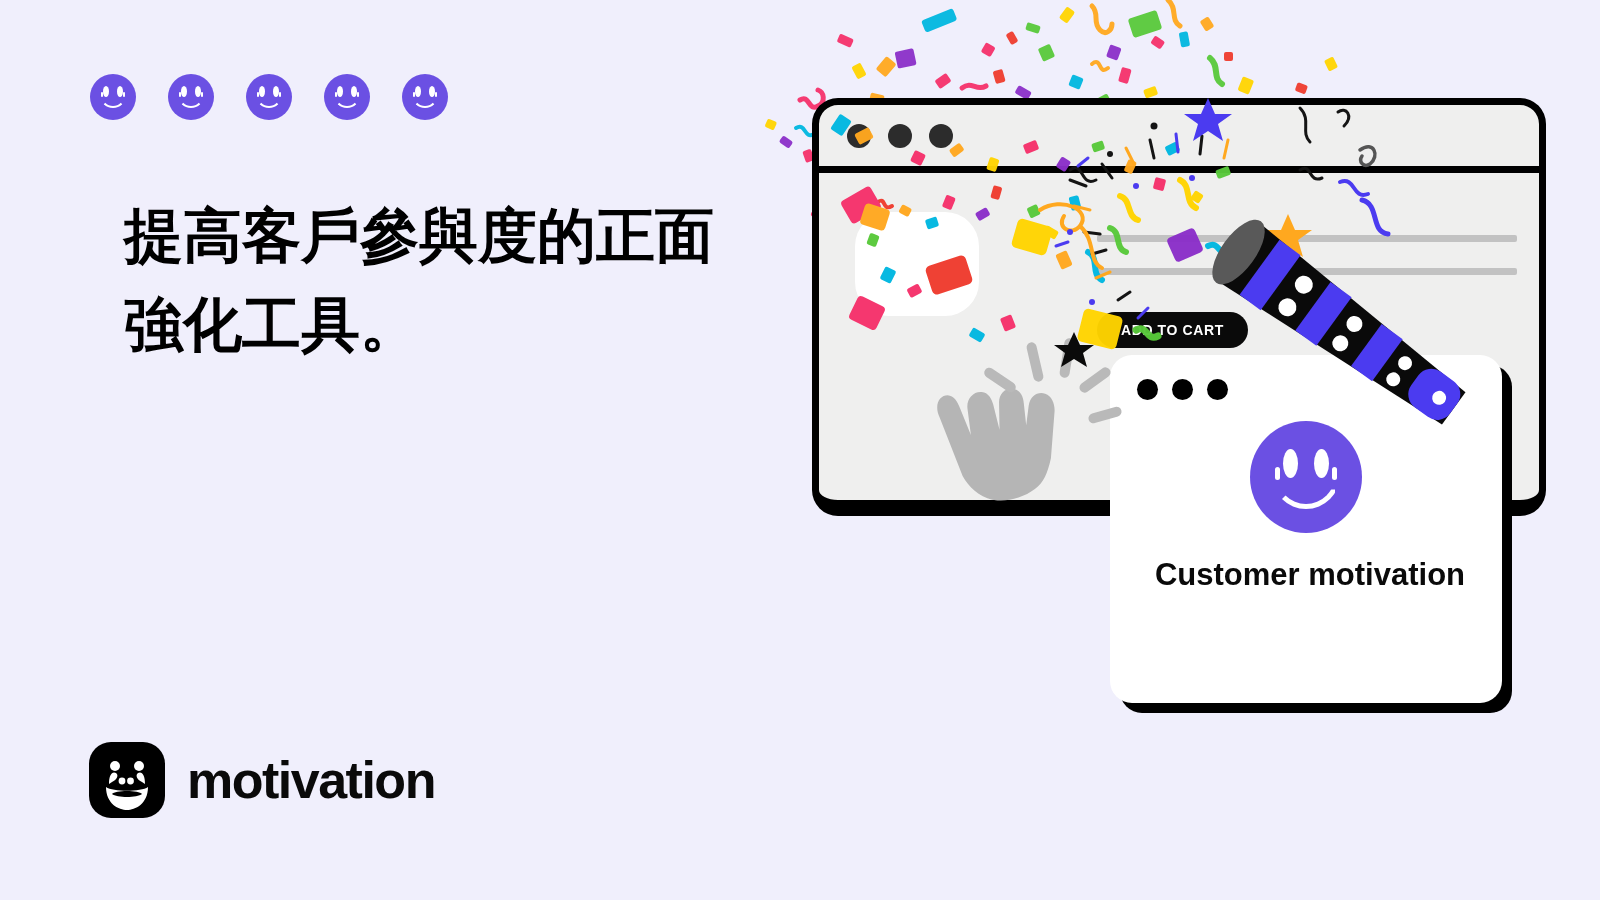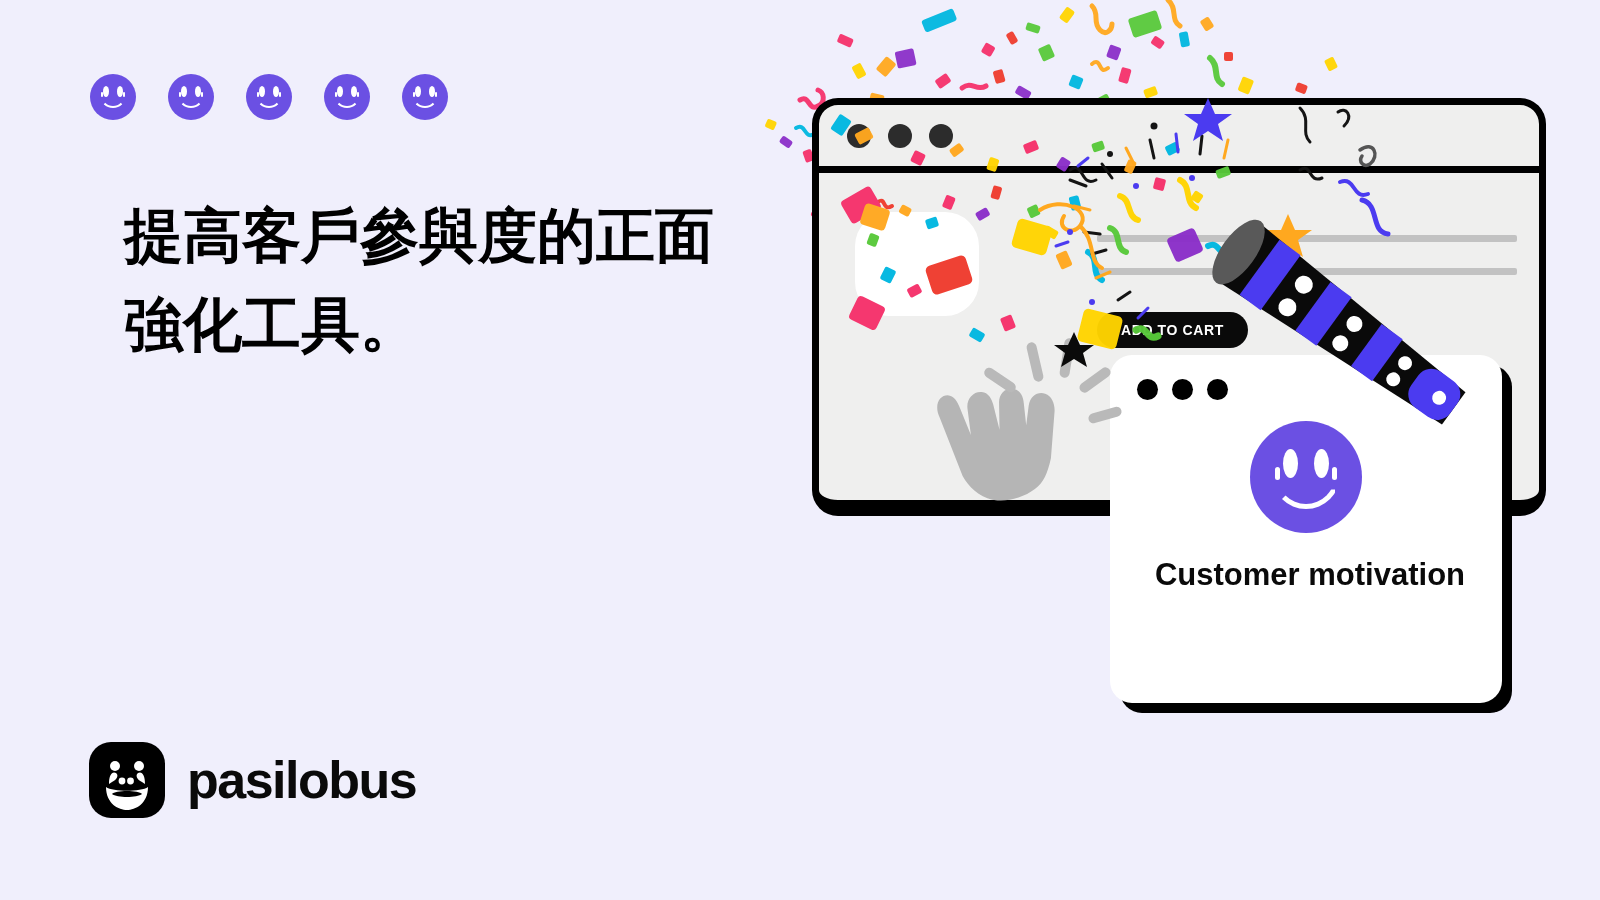--- a/index.html
+++ b/index.html
@@ -326,21 +326,21 @@
         <circle cx="26" cy="24" r="5" fill="#ffffff"></circle>
         <circle cx="50" cy="24" r="5" fill="#ffffff"></circle>
         <path d="M20 42 C20 33 23 29 27 31 C30 33 28 38 23 40 Z" fill="#ffffff"></path>
         <path d="M56 42 C56 33 53 29 49 31 C46 33 48 38 53 40 Z" fill="#ffffff"></path>
         <circle cx="33" cy="39" r="3.4" fill="#ffffff"></circle>
         <circle cx="41.5" cy="39" r="3.4" fill="#ffffff"></circle>
         <path d="M17 45 C17 62 30 68 38 68 C46 68 59 62 59 45 C52 50 24 50 17 45 Z" fill="#ffffff"></path>
         <path d="M23 52 C28 56 48 56 53 52 C50 48 26 48 23 52 Z" fill="#000000"></path>
       </svg>
     </div>
-    <div class="brand-word">pasilobus</div>
+    <div class="brand-word">motivation</div>
   </div>
 
   <div class="art">
 
     <svg class="layer below" viewBox="0 0 860 900">
       <g opacity="0.95">
         <rect x="98" y="36" width="15" height="9" rx="2" fill="#f5316b" transform="rotate(24 105 40)"></rect>
         <rect x="182" y="14" width="34" height="13" rx="3" fill="#00b7e0" transform="rotate(-22 199 20)"></rect>
         <rect x="140" y="58" width="13" height="17" rx="2" fill="#ffa81f" transform="rotate(40 146 66)"></rect>
         <rect x="156" y="50" width="19" height="17" rx="2" fill="#8b2fc9" transform="rotate(-12 165 58)"></rect>

